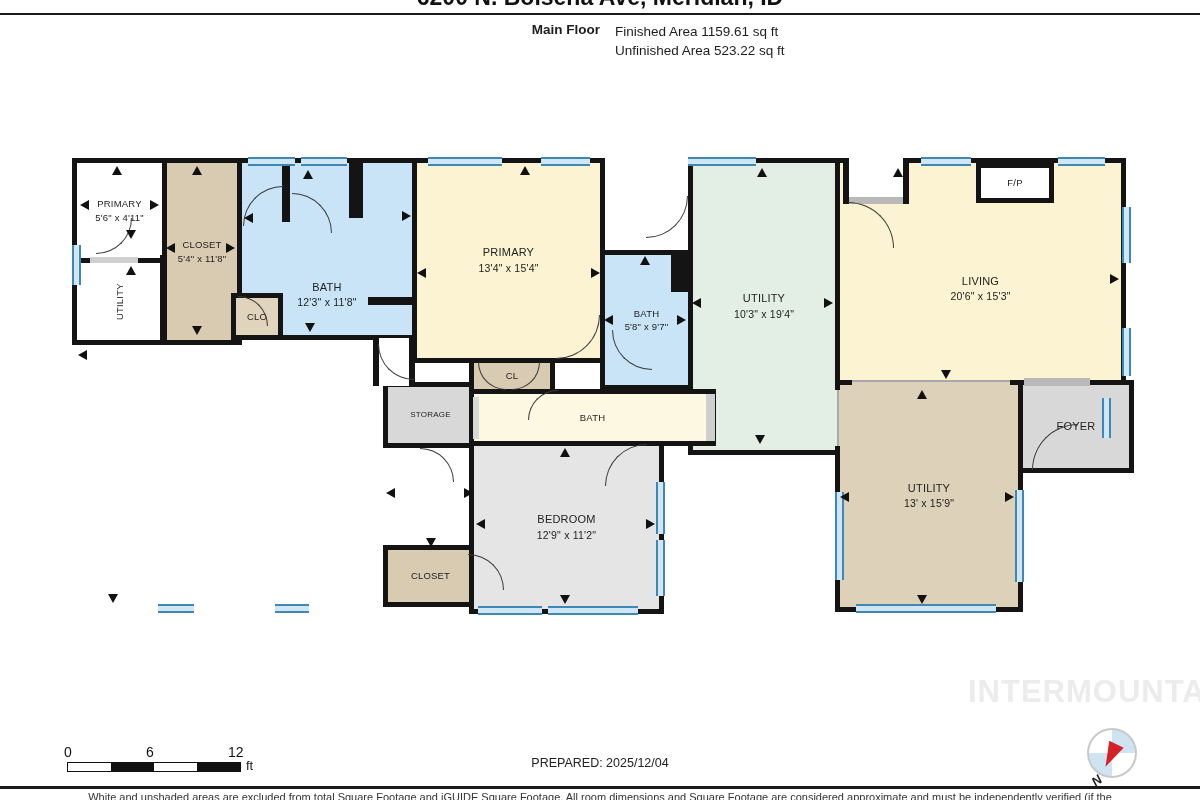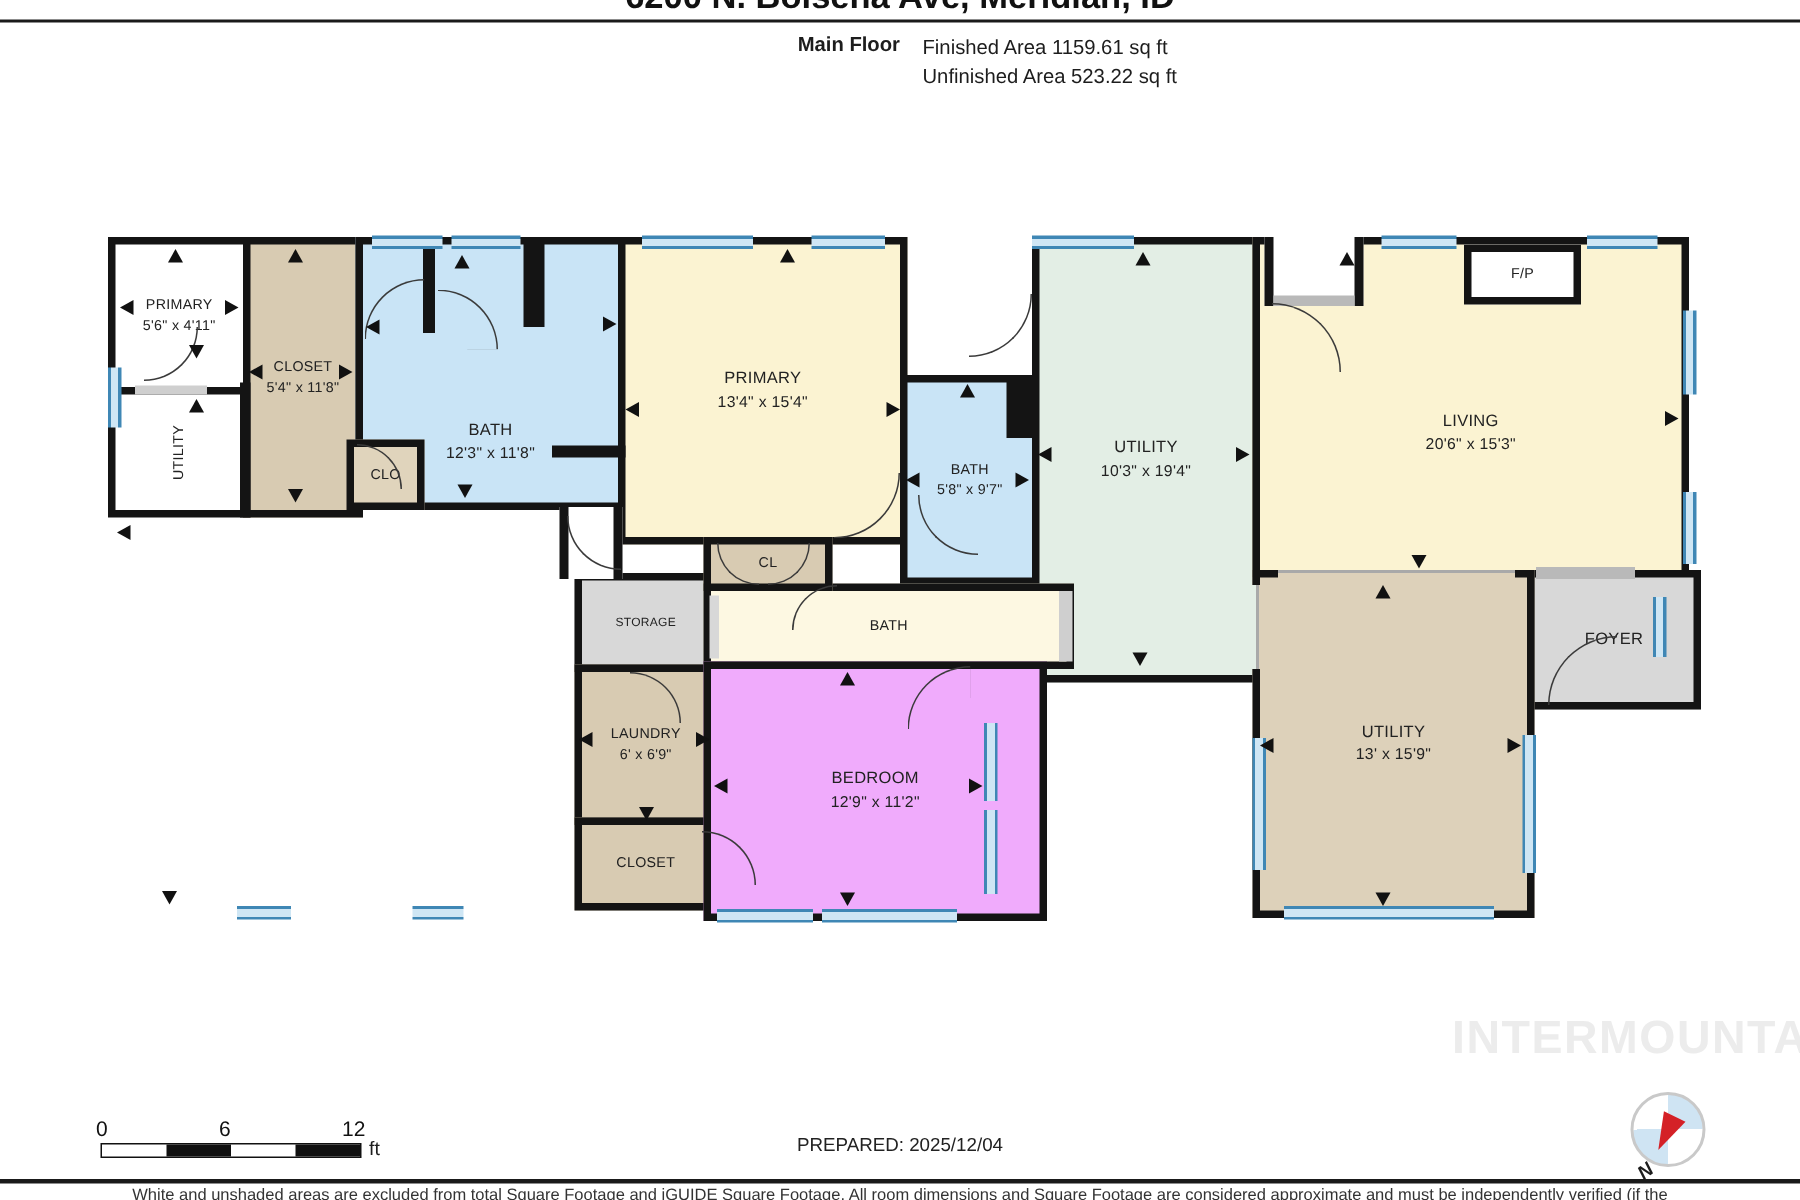--- a/index.html
+++ b/index.html
@@ -149,32 +149,26 @@
   <div class="room" style="left:383px;top:382px;width:95px;height:66px;background:#d8d8d8;z-index:1">
     <div class="rlabel tiny">
         <span class="rname">STORAGE</span>
       </div>
   </div>
   <div class="room" style="left:469px;top:389px;width:247px;height:57px;background:#fdf8e2;z-index:1">
     <div class="rlabel small">
         <span class="rname">BATH</span>
       </div>
   </div>
-  <div class="room" style="left:383px;top:443px;width:95px;height:107px;background:#d8cbb2;z-index:1">
-    <div class="rlabel small">
-        <span class="rname">LAUNDRY</span>
-        <span class="rdims" style="font-size:9.5px">6' x 6'9"</span>
-      </div>
-  </div>
   <div class="room" style="left:383px;top:545px;width:95px;height:62px;background:#d8cbb2;z-index:1">
     <div class="rlabel small">
         <span class="rname">CLOSET</span>
       </div>
   </div>
-  <div class="room" style="left:469px;top:441px;width:229px;height:173px;background:#f0abfc;z-index:1">
+  <div class="room" style="left:469px;top:441px;width:195px;height:173px;background:#e5e5e5;z-index:1">
     <div class="rlabel">
         <span class="rname">BEDROOM</span>
         <span class="rdims">12'9" x 11'2"</span>
       </div>
   </div>
 
   <div class="abs" style="left:843px;top:158px;width:66px;height:46px;background:#ffffff;border-left:6px solid #141414;border-right:6px solid #141414;box-sizing:border-box;z-index:4">
     <div class="sill" style="left:0;bottom:0;width:54px;height:7px"></div>
   </div>
 

